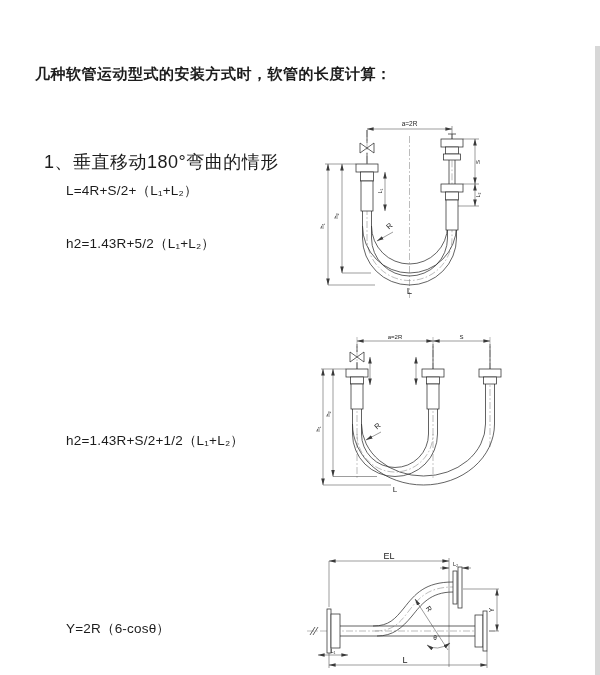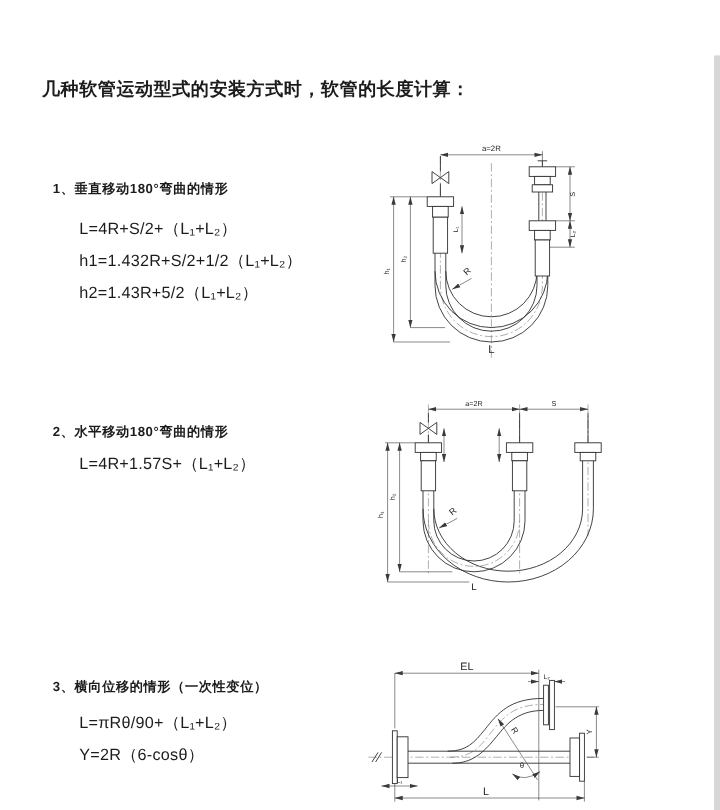--- a/index.html
+++ b/index.html
@@ -1,45 +1,41 @@
 <!DOCTYPE html>
 <html><head>
 <meta charset="utf-8">
 <style>
   html,body{margin:0;padding:0;background:#fff;}
   .page{position:relative;width:600px;height:675px;background:#ffffff;overflow:hidden;
         font-family:"Liberation Sans","DejaVu Sans",sans-serif;color:#1c1c1c;margin-top:46px;}
   .title{position:absolute;left:35px;top:19px;font-size:15px;font-weight:600;letter-spacing:.5px;white-space:nowrap;}
-  .sec-h{position:absolute;font-size:11px;font-weight:700;letter-spacing:.5px;white-space:nowrap;}
+  .sec-h{position:absolute;font-size:18px;font-weight:400;letter-spacing:.5px;white-space:nowrap;}
   .fx{position:absolute;font-size:13.5px;font-weight:500;letter-spacing:.2px;white-space:nowrap;}
   .diag{position:absolute;}
   .diag .dr{stroke:#2f2f2f;stroke-width:.75;fill:none;}
   .diag .fit{stroke:#2f2f2f;stroke-width:.75;fill:#ffffff;}
   .diag .cl{stroke:#6a6a6a;stroke-width:.45;fill:none;stroke-dasharray:7 2.2 1.6 2.2;}
   .diag .dim{stroke:#3a3a3a;stroke-width:.5;fill:none;}
   .diag text{fill:#232323;stroke:none;font-family:"Liberation Sans","DejaVu Sans",sans-serif;}
   .edge{position:absolute;right:0;top:0;width:5px;height:675px;background:#d7d7d7;}
 </style>
 </head>
 <body>
 
 <div class="page">
 
   <div class="title">几种软管运动型式的安装方式时，软管的长度计算：</div>
 
   <div class="sec-h" style="left:44px;top:104px">1、垂直移动180°弯曲的情形</div>
   <div class="fx" style="left:66px;top:136px">L=4R+S/2+（L₁+L₂）</div>
-  <div class="fx" style="left:66px;top:163px">h1=1.432R+S/2+1/2（L₁+L₂）</div>
   <div class="fx" style="left:66px;top:189px">h2=1.43R+5/2（L₁+L₂）</div>
 
-  <div class="sec-h" style="left:44px;top:306px">2、水平移动180°弯曲的情形</div>
-  <div class="fx" style="left:66px;top:332px">L=4R+1.57S+（L₁+L₂）</div>
+  <div class="fx" style="left:66px;top:386px">h2=1.43R+S/2+1/2（L₁+L₂）</div>
 
-  <div class="sec-h" style="left:44px;top:519px">3、横向位移的情形（一次性变位）</div>
-  <div class="fx" style="left:66px;top:548px">L=πRθ/90+（L₁+L₂）</div>
   <div class="fx" style="left:66px;top:574px">Y=2R（6-cosθ）</div>
 
   <svg class="diag" style="left:313px;top:70px" width="185" height="190" viewBox="0 0 185 190">
     <defs>
       <marker id="ar1" markerUnits="userSpaceOnUse" markerWidth="7.2" markerHeight="4.8" refX="6.6" refY="2.3" orient="auto-start-reverse">
         <path d="M0,0.5 L6.8,2.3 L0,4.1 Z" fill="#3a3a3a"></path>
       </marker>
       <pattern id="ht1" patternUnits="userSpaceOnUse" width="3.2" height="3.2">
         <path d="M0,0 L3.2,3.2 M3.2,0 L0,3.2" stroke="#4a4a4a" stroke-width="0.45"></path>
       </pattern>

